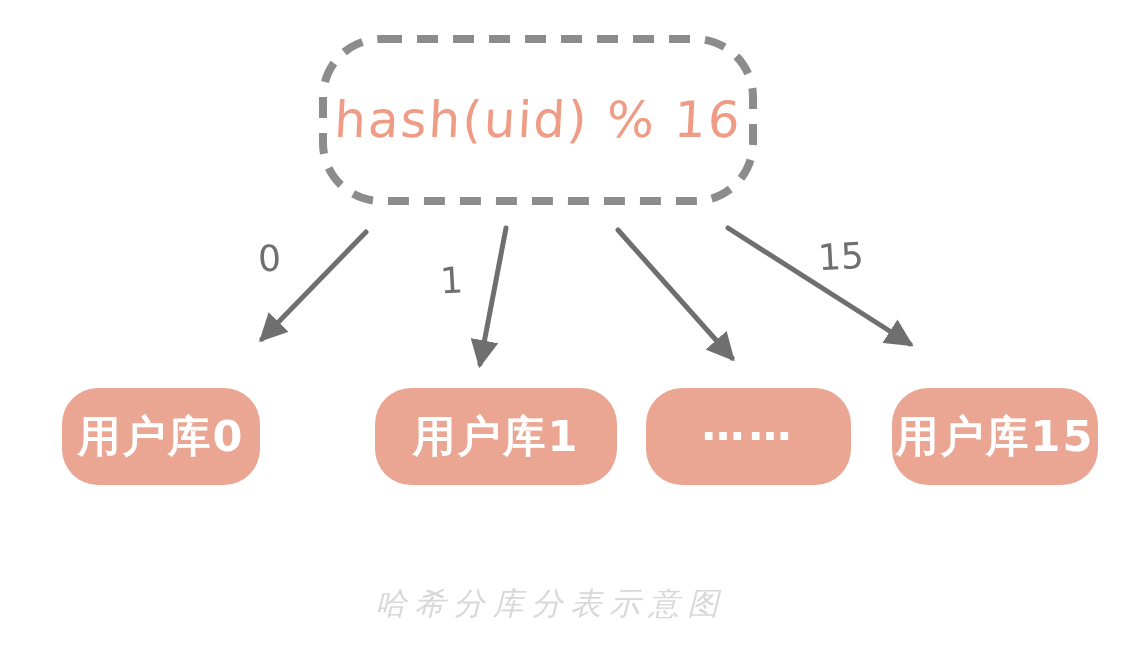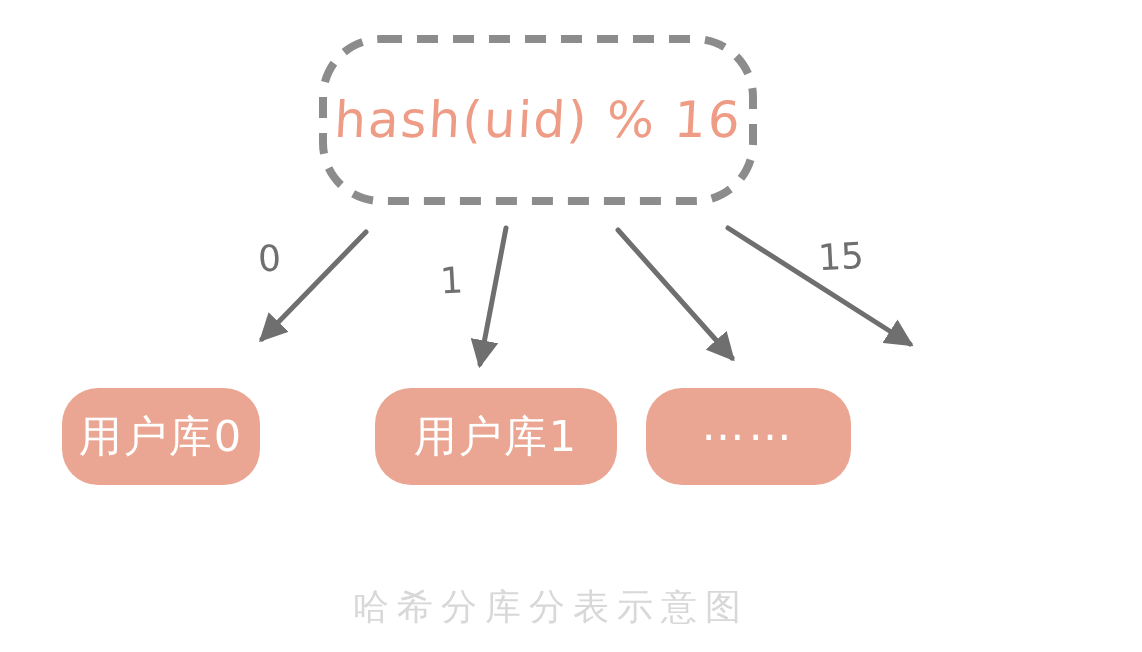--- a/index.html
+++ b/index.html
@@ -49,39 +49,40 @@
     position: absolute;
     top: 388px;
     height: 97px;
     background: #eaa692;
     border-radius: 36px;
     display: flex;
     align-items: center;
     justify-content: center;
     color: #ffffff;
     font-size: 43px;
-    font-weight: 400;
+    font-weight: 700;
     letter-spacing: 2px;
     white-space: nowrap;
   }
   .shard-0 { left: 62px;  width: 198px; }
   .shard-1 { left: 375px; width: 242px; }
   .shard-2 { left: 646px; width: 205px; }
   .shard-3 { left: 892px; width: 206px; }
   .shard-2 .shard-label { transform: translateY(-12px); letter-spacing: 4px; }
   .caption {
     position: absolute;
     left: 321px; top: 583px;
     width: 460px;
     text-align: center;
     color: #d8d8d8;
-    font-size: 36px;
+    font-size: 31px;
     font-weight: 500;
     letter-spacing: 8px;
     white-space: nowrap;
+    font-style: italic;
   }
 </style>
 </head>
 <body>
 
 <div class="canvas">
 
   <svg class="layer-svg" viewBox="0 0 1142 652">
     <defs>
       <marker id="arrowhead" viewBox="0 0 10 10" refX="8.5" refY="5" markerWidth="5.6" markerHeight="5.6" orient="auto-start-reverse">
@@ -107,16 +108,19 @@
 
   <div class="shard-box shard-0">
     <span class="shard-label">用户库0</span>
   </div>
   <div class="shard-box shard-1">
     <span class="shard-label">用户库1</span>
   </div>
   <div class="shard-box shard-2">
     <span class="shard-label">……</span>
   </div>
+  <div class="shard-box shard-3">
+    <span class="shard-label">用户库15</span>
+  </div>
 
   <div class="caption">哈希分库分表示意图</div>
 
 </div>
 
 </body></html>

